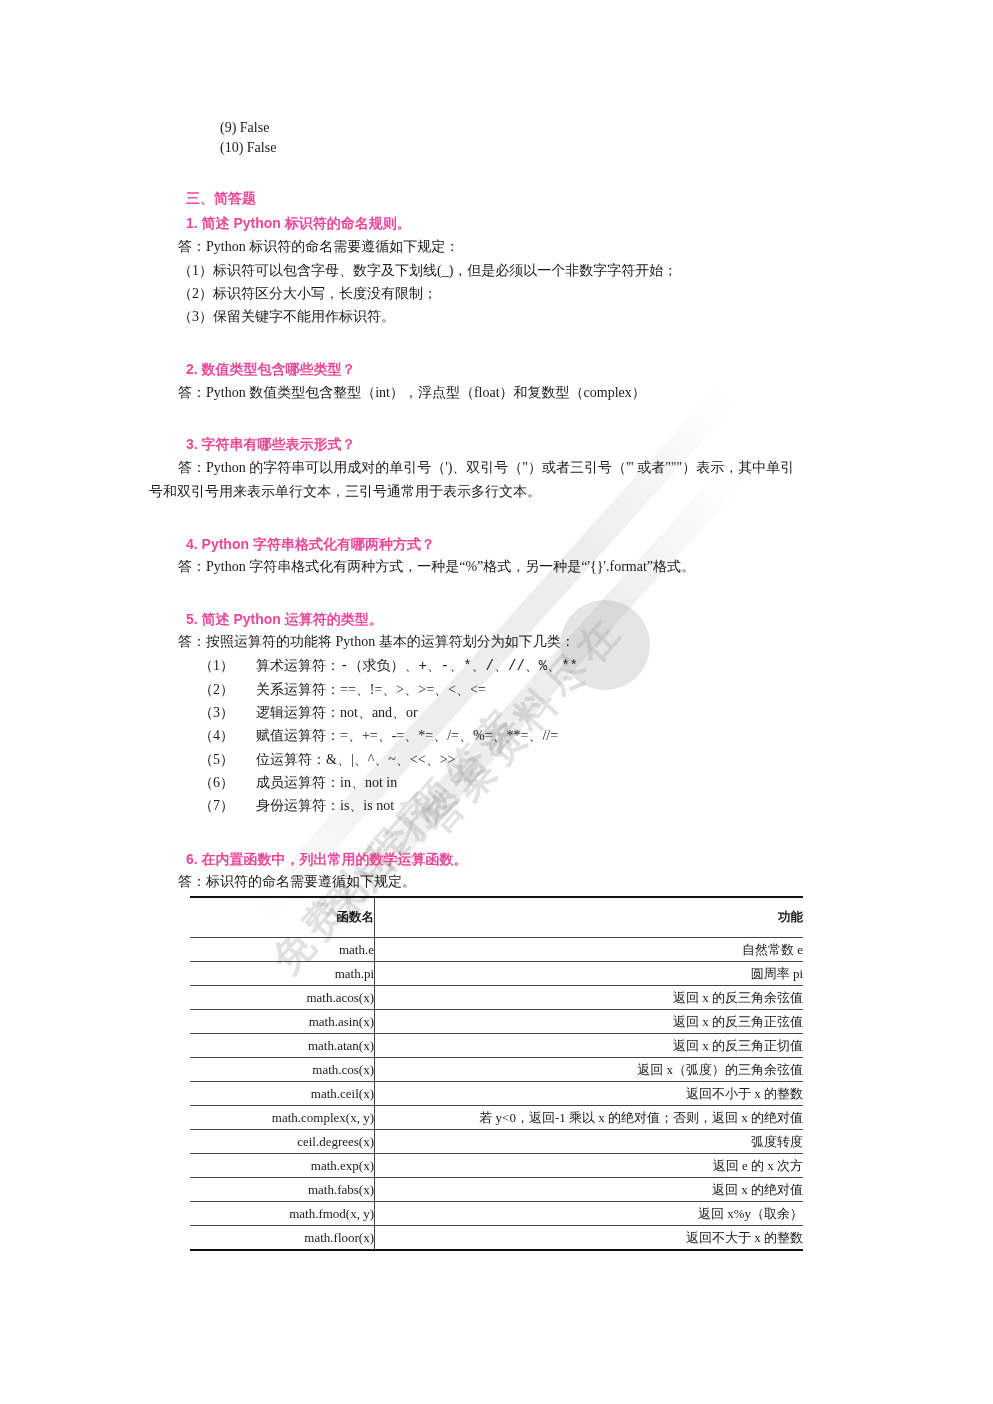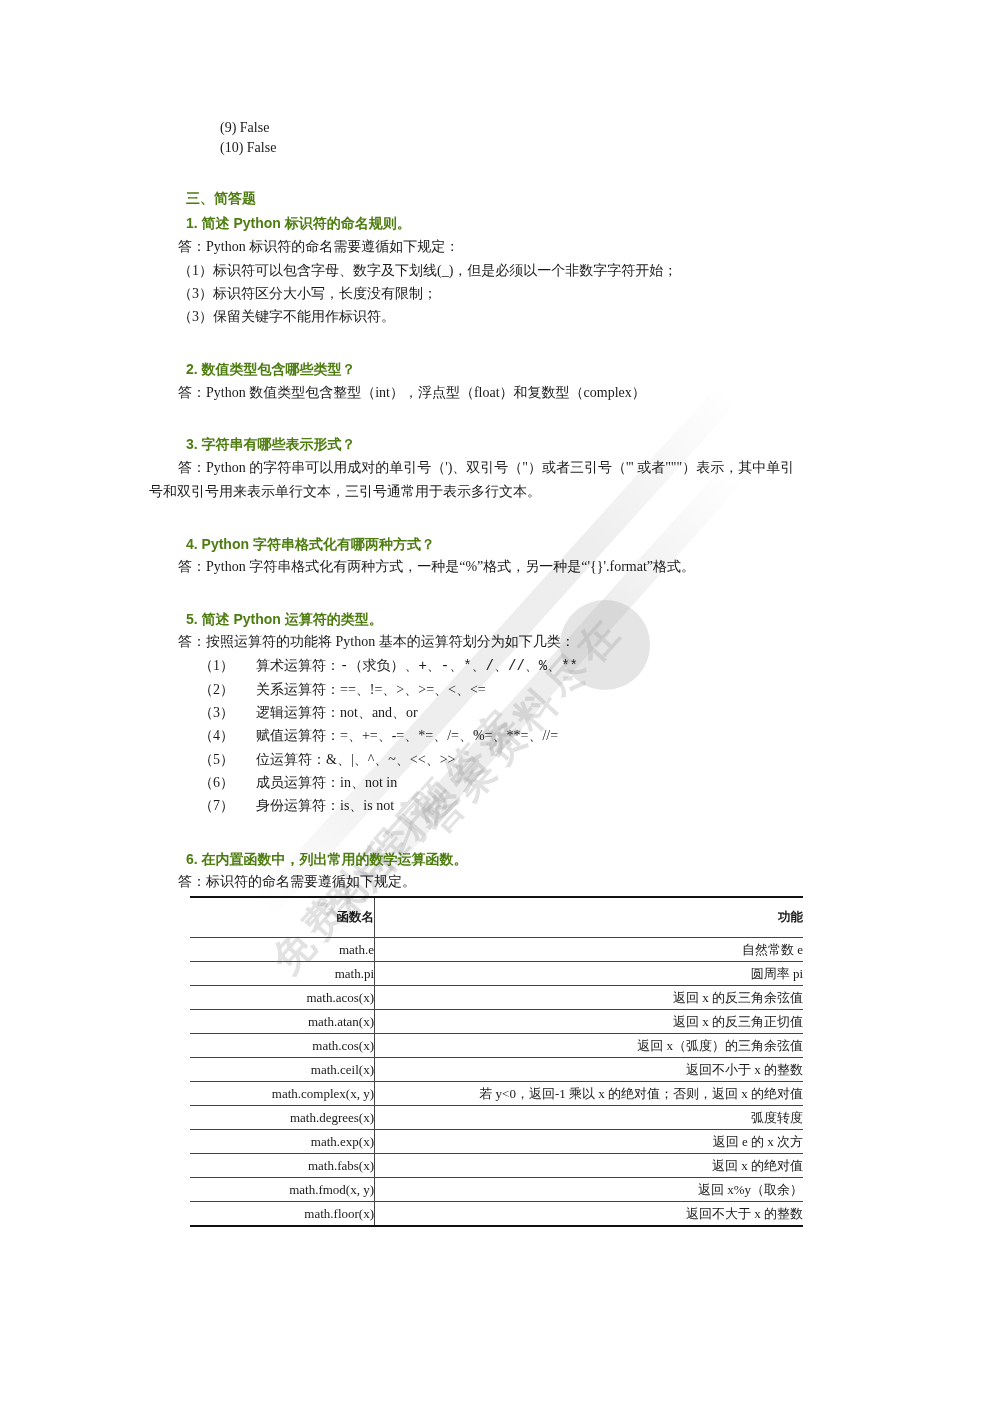--- a/index.html
+++ b/index.html
@@ -11,21 +11,21 @@
       width: 993px;
       height: 1404px;
       position: relative;
       overflow: hidden;
       color: #1a1a1a;
       font-family: "Liberation Serif", "DejaVu Serif", serif;
       font-size: 14px;
     }
     .abs { position: absolute; white-space: nowrap; }
     .serif { font-family: "Liberation Serif", "DejaVu Serif", serif; font-size: 14px; }
-    .sans { font-family: "Liberation Sans", "DejaVu Sans", sans-serif; font-size: 14px; font-weight: bold; color: #4d7c0f; }
+    .sans { font-family: "Liberation Sans", "DejaVu Sans", sans-serif; font-size: 14px; font-weight: bold; color: #ec4899; }
 
     
     .watermark {
       position: absolute;
       left: 200px;
       top: 380px;
       width: 700px;
       height: 560px;
       pointer-events: none;
       z-index: 0;
@@ -101,21 +101,21 @@
 <div class="content">
 
   <div class="abs serif" style="left:220px; top:120px;">(9) False</div>
   <div class="abs serif" style="left:220px; top:140px;">(10) False</div>
 
   <div class="abs sans" style="left:186px; top:190px;">三、简答题</div>
 
   <div class="abs sans" style="left:186px; top:215px;">1. 简述 Python 标识符的命名规则。</div>
   <div class="abs serif" style="left:178px; top:238px;">答：Python 标识符的命名需要遵循如下规定：</div>
   <div class="abs serif" style="left:178px; top:262px;">（1）标识符可以包含字母、数字及下划线(_)，但是必须以一个非数字字符开始；</div>
-  <div class="abs serif" style="left:178px; top:285px;">（3）标识符区分大小写，长度没有限制；</div>
+  <div class="abs serif" style="left:178px; top:285px;">（2）标识符区分大小写，长度没有限制；</div>
   <div class="abs serif" style="left:178px; top:308px;">（3）保留关键字不能用作标识符。</div>
 
   <div class="abs sans" style="left:186px; top:361px;">2. 数值类型包含哪些类型？</div>
   <div class="abs serif" style="left:178px; top:384px;">答：Python 数值类型包含整型（int），浮点型（float）和复数型（complex）</div>
 
   <div class="abs sans" style="left:186px; top:436px;">3. 字符串有哪些表示形式？</div>
   <div class="abs serif" style="left:178px; top:459px;">答：Python 的字符串可以用成对的单引号（')、双引号（"）或者三引号（''' 或者"""）表示，其中单引</div>
   <div class="abs serif" style="left:149px; top:483px;">号和双引号用来表示单行文本，三引号通常用于表示多行文本。</div>
 
   <div class="abs sans" style="left:186px; top:536px;">4. Python 字符串格式化有哪两种方式？</div>
@@ -163,37 +163,41 @@
       </tr>
     <tr>
         <td class="c1">math.pi</td>
         <td>圆周率 pi</td>
       </tr>
     <tr>
         <td class="c1">math.acos(x)</td>
         <td>返回 x 的反三角余弦值</td>
       </tr>
     <tr>
+        <td class="c1">math.asin(x)</td>
+        <td>返回 x 的反三角正弦值</td>
+      </tr>
+    <tr>
         <td class="c1">math.atan(x)</td>
         <td>返回 x 的反三角正切值</td>
       </tr>
     <tr>
         <td class="c1">math.cos(x)</td>
         <td>返回 x（弧度）的三角余弦值</td>
       </tr>
     <tr>
         <td class="c1">math.ceil(x)</td>
         <td>返回不小于 x 的整数</td>
       </tr>
     <tr>
         <td class="c1">math.complex(x, y)</td>
         <td>若 y&lt;0，返回-1 乘以 x 的绝对值；否则，返回 x 的绝对值</td>
       </tr>
     <tr>
-        <td class="c1">math.degrees(x)</td>
+        <td class="c1">ceil.degrees(x)</td>
         <td>弧度转度</td>
       </tr>
     <tr>
         <td class="c1">math.exp(x)</td>
         <td>返回 e 的 x 次方</td>
       </tr>
     <tr>
         <td class="c1">math.fabs(x)</td>
         <td>返回 x 的绝对值</td>
       </tr>

